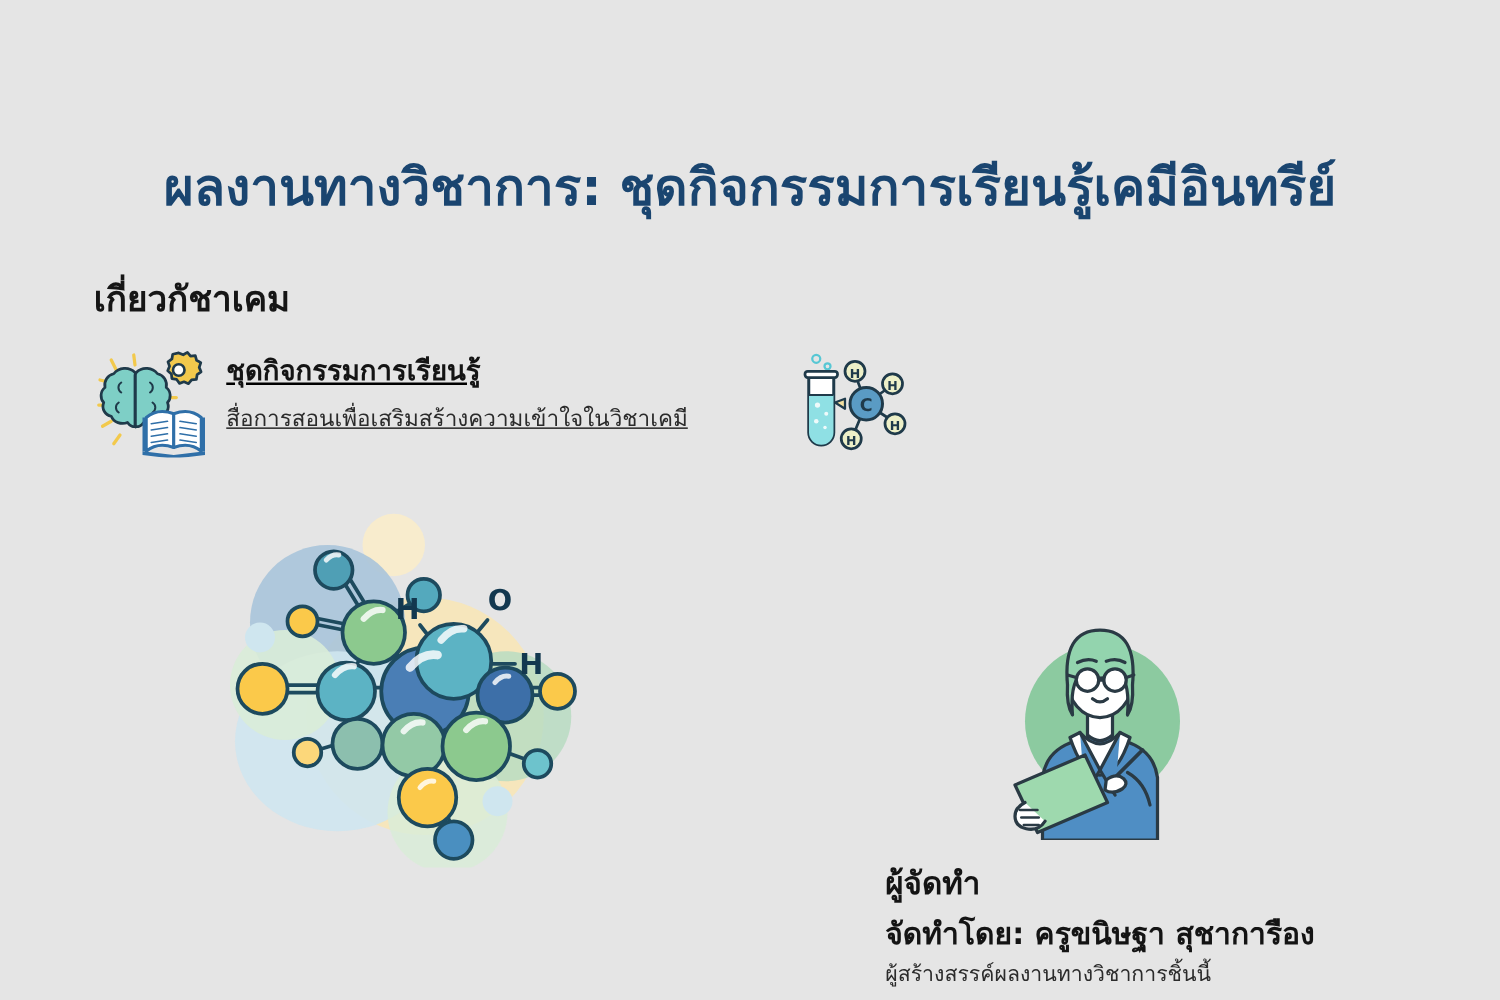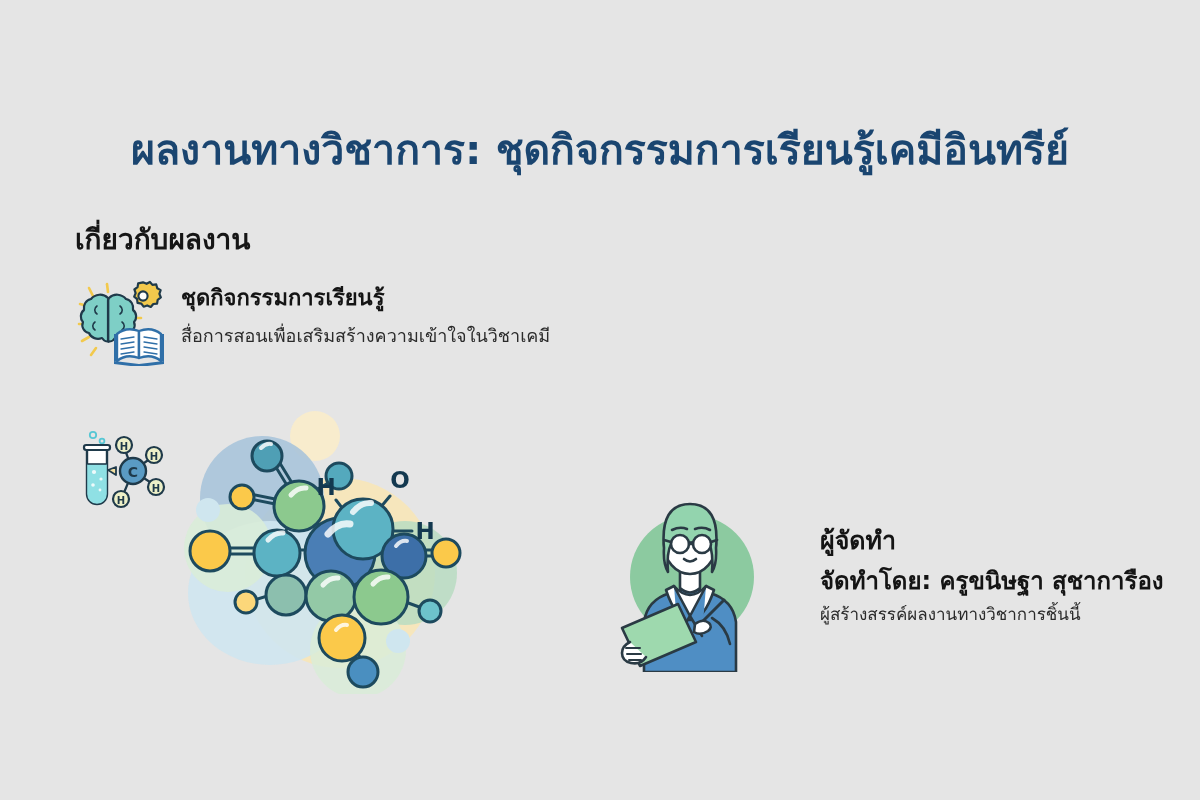--- a/index.html
+++ b/index.html
@@ -48,22 +48,23 @@
     line-height: 1.25;
   }
 
   
   .cards {
     position: absolute;
     left: 75px;
     top: 278px;
     width: 1060px;
     display: flex;
-    flex-direction: column;
+    flex-direction: row;
     gap: 60px;
+    text-decoration: underline;
   }
   .card {
     display: flex;
     flex-direction: row;
     align-items: flex-start;
     gap: 14px;
     width: 500px;
   }
   .card-icon {
     width: 92px;
@@ -99,23 +100,23 @@
     height: 296px;
   }
 
   
   .author-block {
     position: absolute;
     left: 600px;
     top: 482px;
     width: 560px;
     display: flex;
-    flex-direction: row;
+    flex-direction: column;
     align-items: center;
-    gap: 40px;
+    gap: 18px;
   }
   .author-art {
     width: 180px;
     height: 190px;
     flex: 0 0 180px;
   }
   .author-text {
     padding-bottom: 4px;
   }
   .author-heading {
@@ -141,21 +142,21 @@
     white-space: nowrap;
   }
 </style>
 </head>
 <body>
 
 <div class="slide">
 
   <div class="title">ผลงานทางวิชาการ: ชุดกิจกรรมการเรียนรู้เคมีอินทรีย์</div>
 
-  <div class="section-heading">เกี่ยวกับผลงาน</div>
+  <div class="section-heading">เกี่ยวกัชาเคม</div>
 
   <div class="cards">
 
     <div class="card">
       <div class="card-icon">
         <svg viewBox="0 0 92 88" width="92" height="88" xmlns="http://www.w3.org/2000/svg">
 
           <g stroke="#f2c94c" stroke-width="2.6" stroke-linecap="round">
             <line x1="14" y1="10" x2="18" y2="18"></line>
             <line x1="5" y1="26" x2="13" y2="28"></line>

